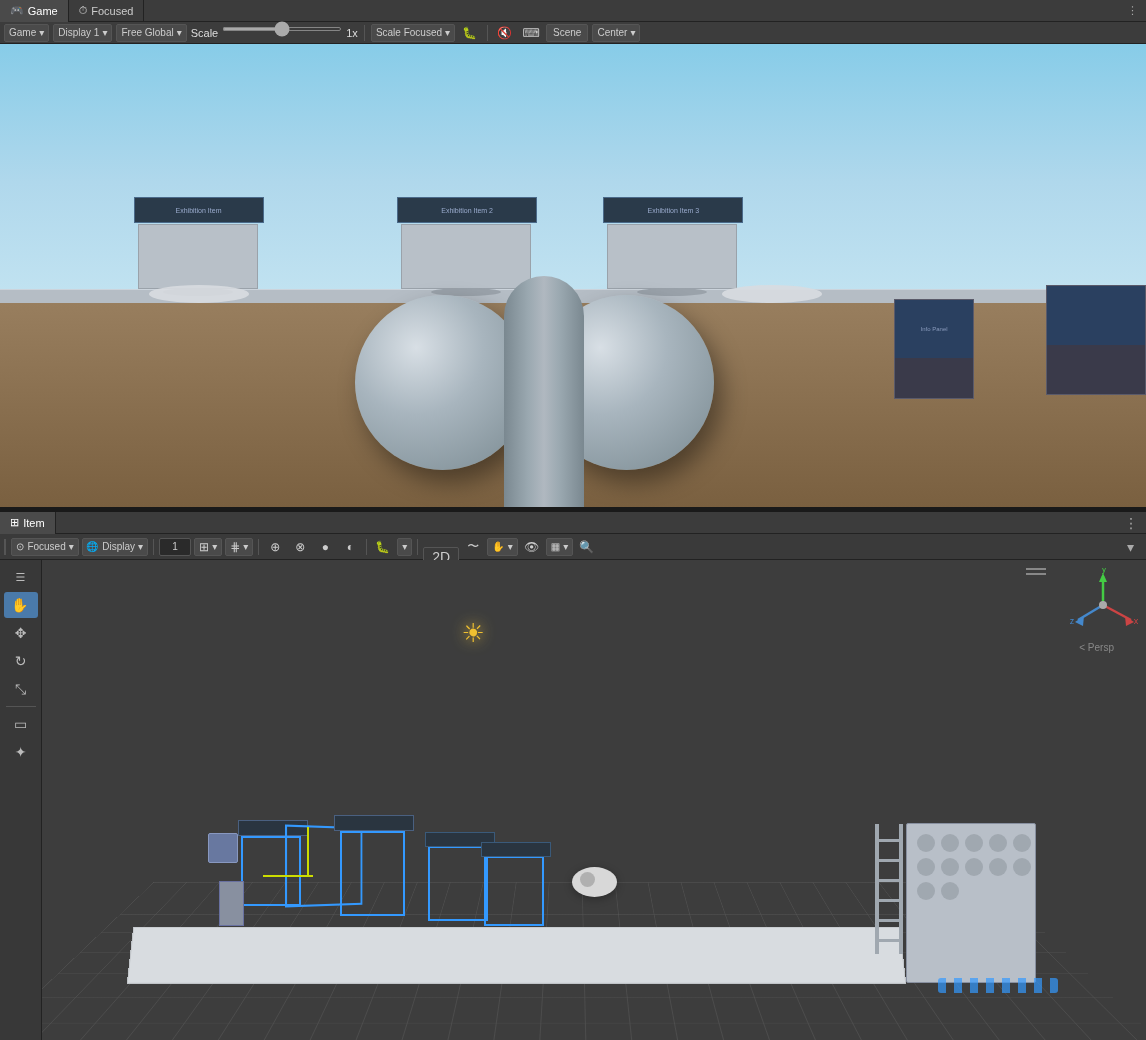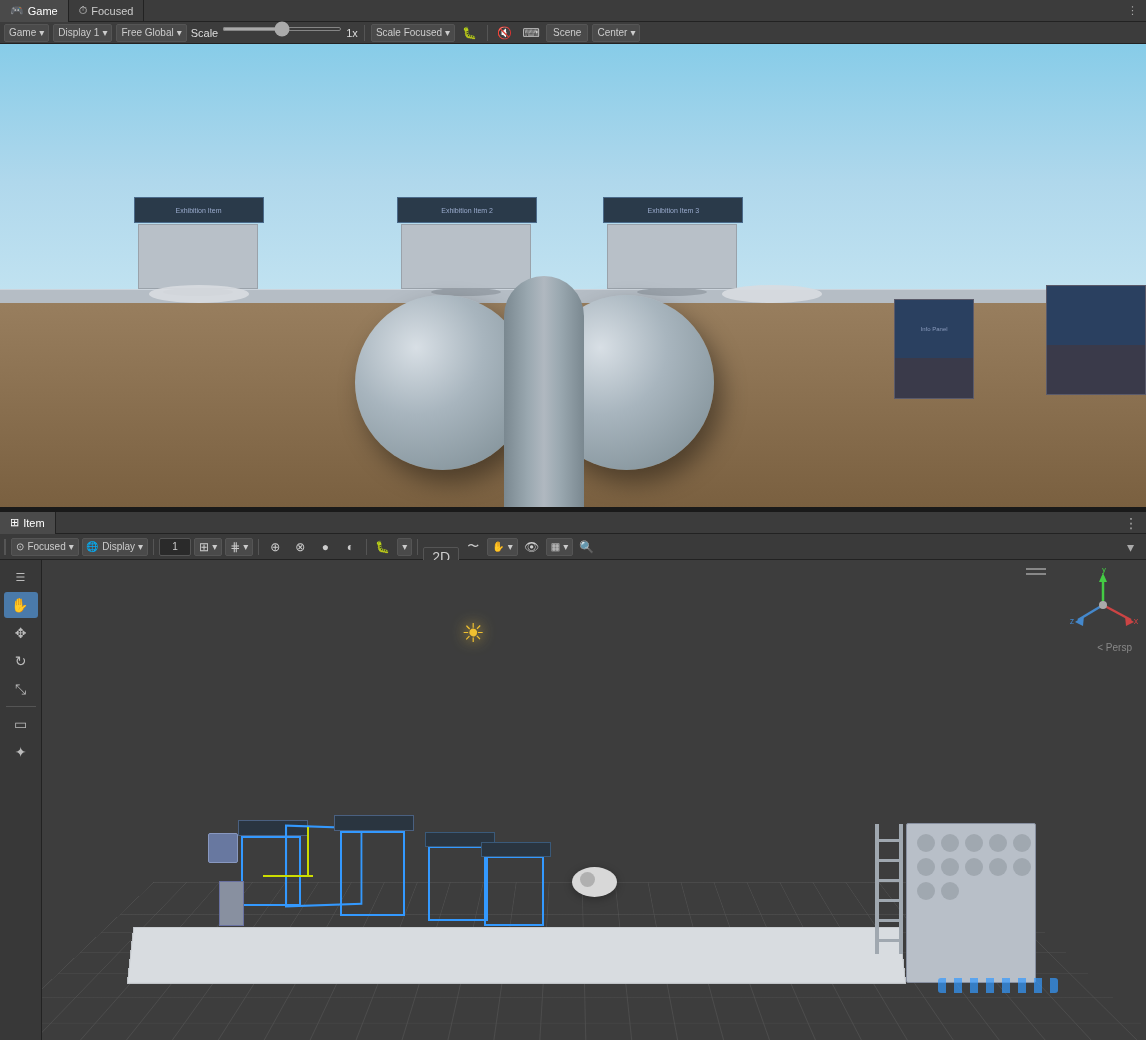--- a/index.html
+++ b/index.html
@@ -558,21 +558,21 @@
           <polygon points="9,54 18,48 17,58" fill="#4488cc"></polygon>
 
           <circle cx="37" cy="37" r="4" fill="#aaaaaa"></circle>
 
           <text x="38" y="4" fill="#44cc44" font-size="9" text-anchor="middle">y</text>
           <text x="70" y="56" fill="#cc4444" font-size="9" text-anchor="middle">x</text>
           <text x="6" y="56" fill="#4488cc" font-size="9" text-anchor="middle">z</text>
         </svg>
       </div>
 
-      <div style="position:absolute;top:82px;right:14px;color:#888;font-size:10px;">&lt; Persp</div>
+      <div style="position:absolute;top:82px;right:32px;color:#888;font-size:10px;">&lt; Persp</div>
 
       <div style="position:absolute;top:8px;right:100px;display:flex;flex-direction:column;gap:3px;">
         <div style="width:20px;height:2px;background:#888;"></div>
         <div style="width:20px;height:2px;background:#888;"></div>
       </div>
 
     </div>
   </div>
 </div>
 

